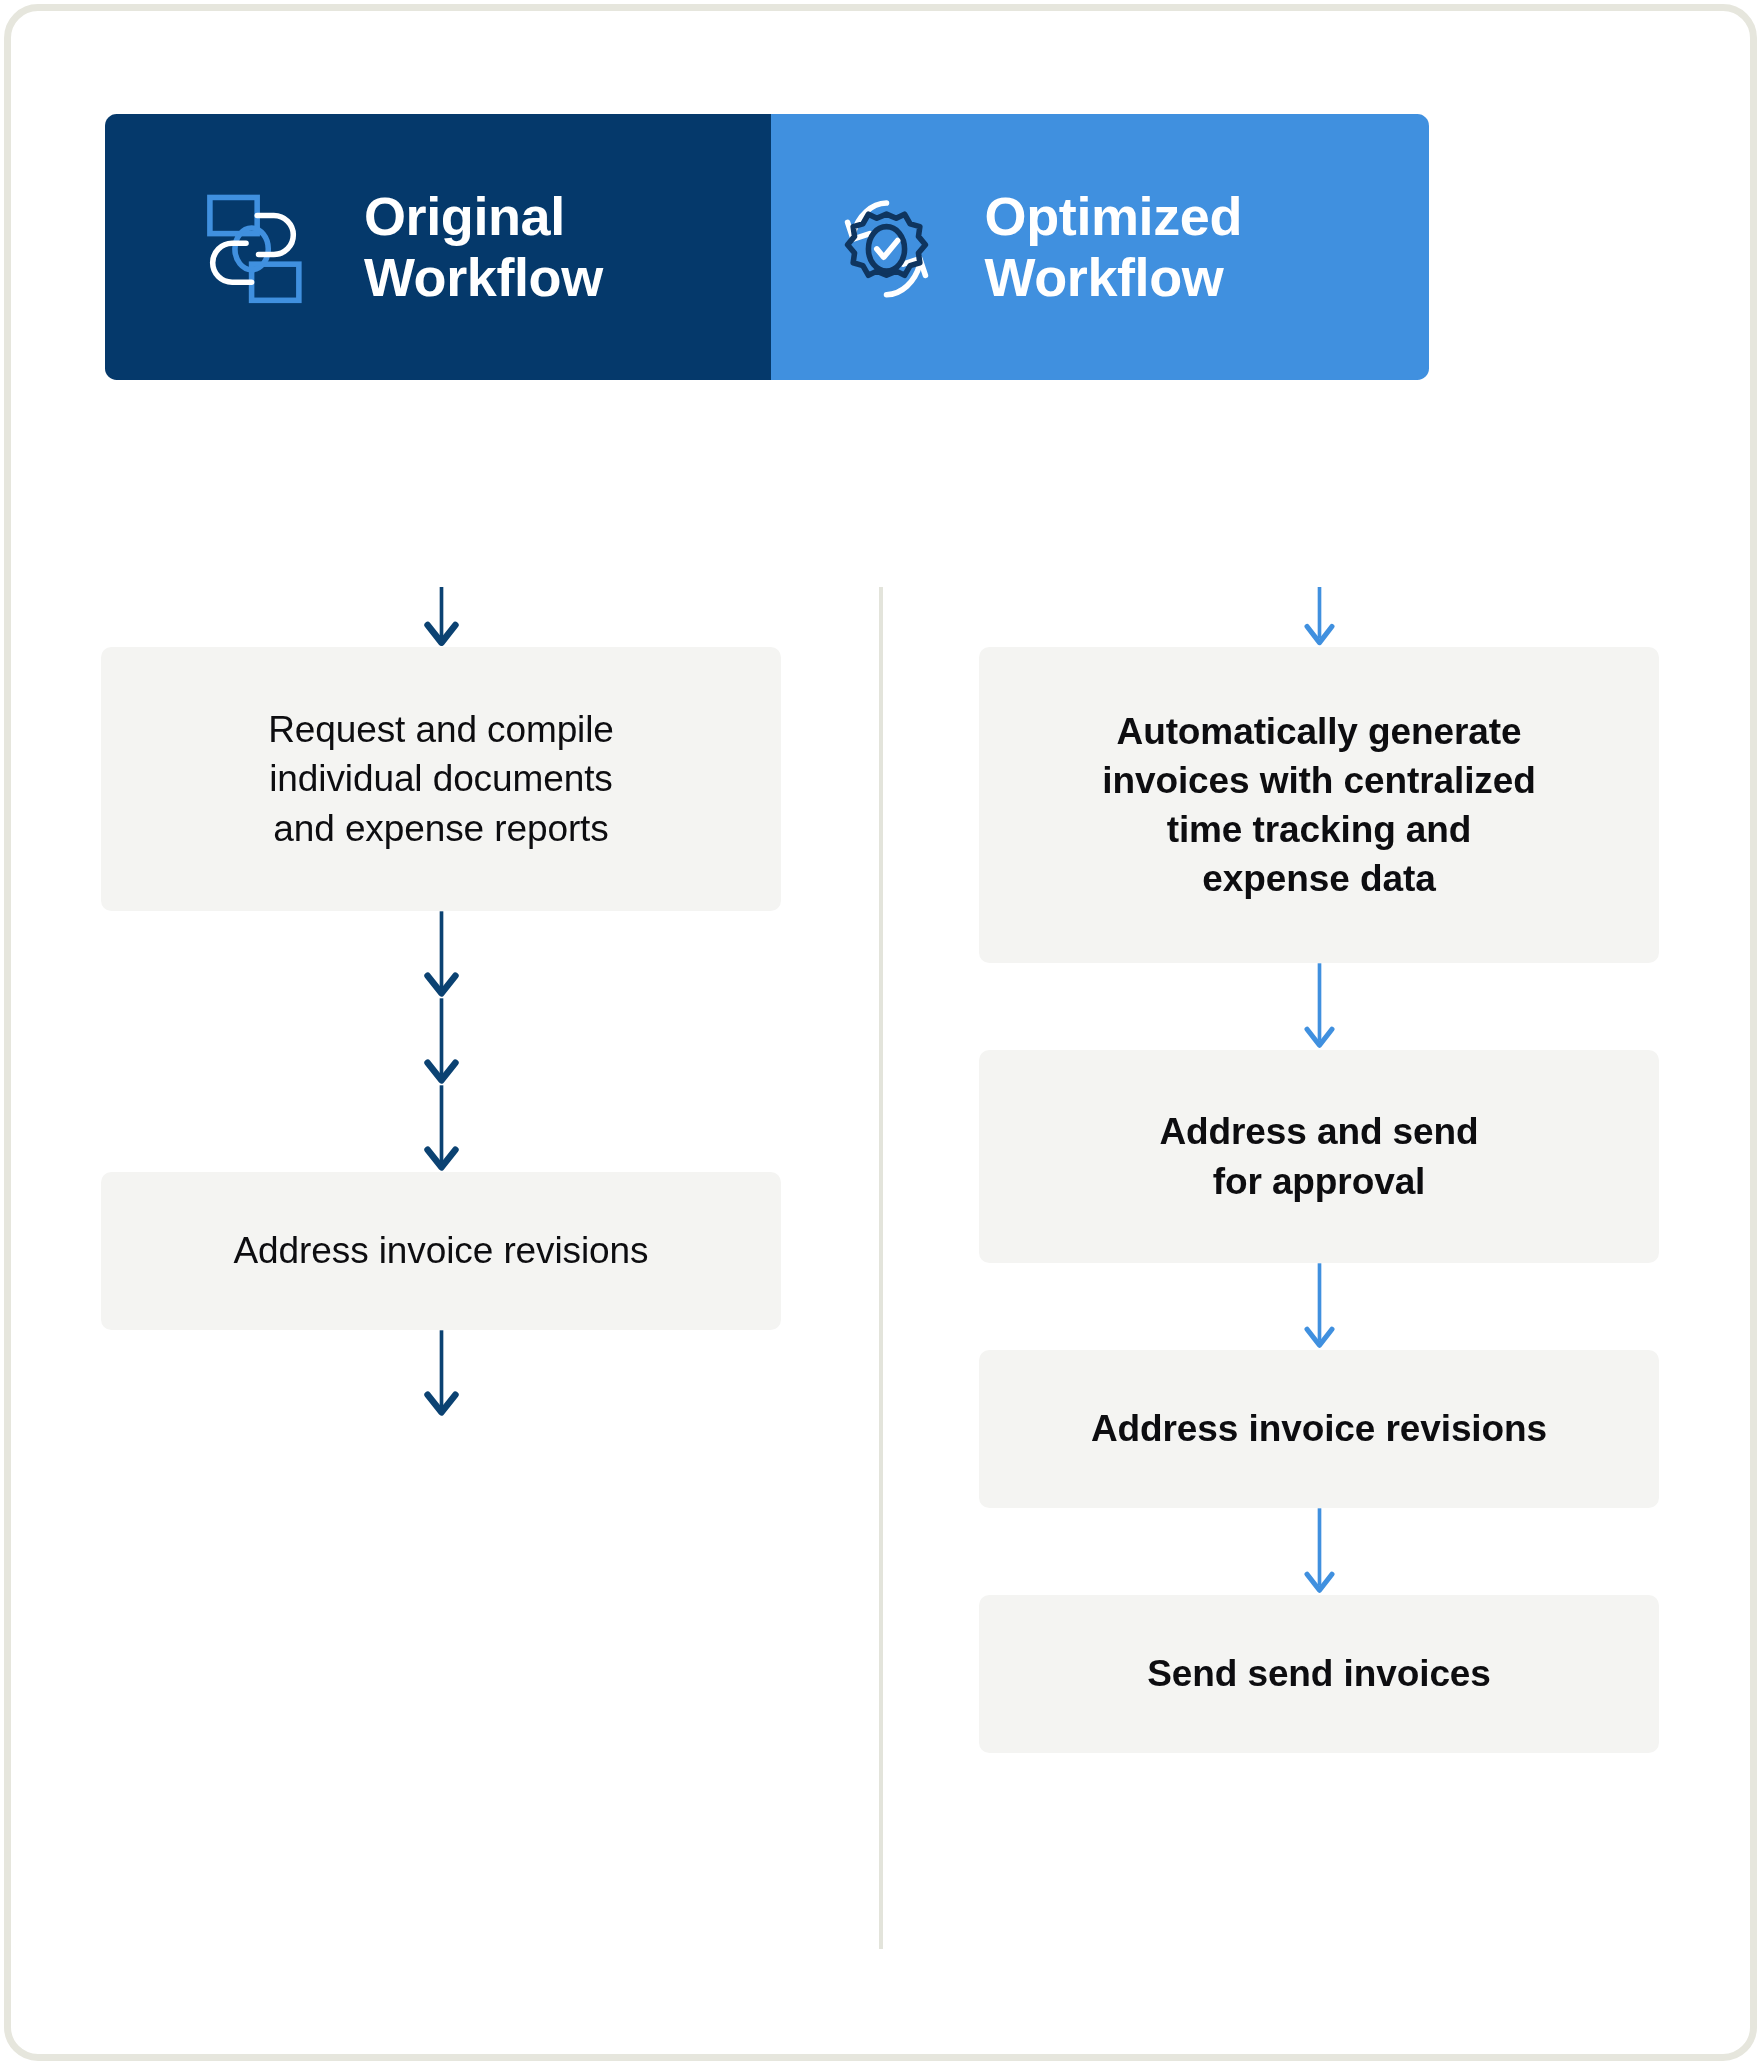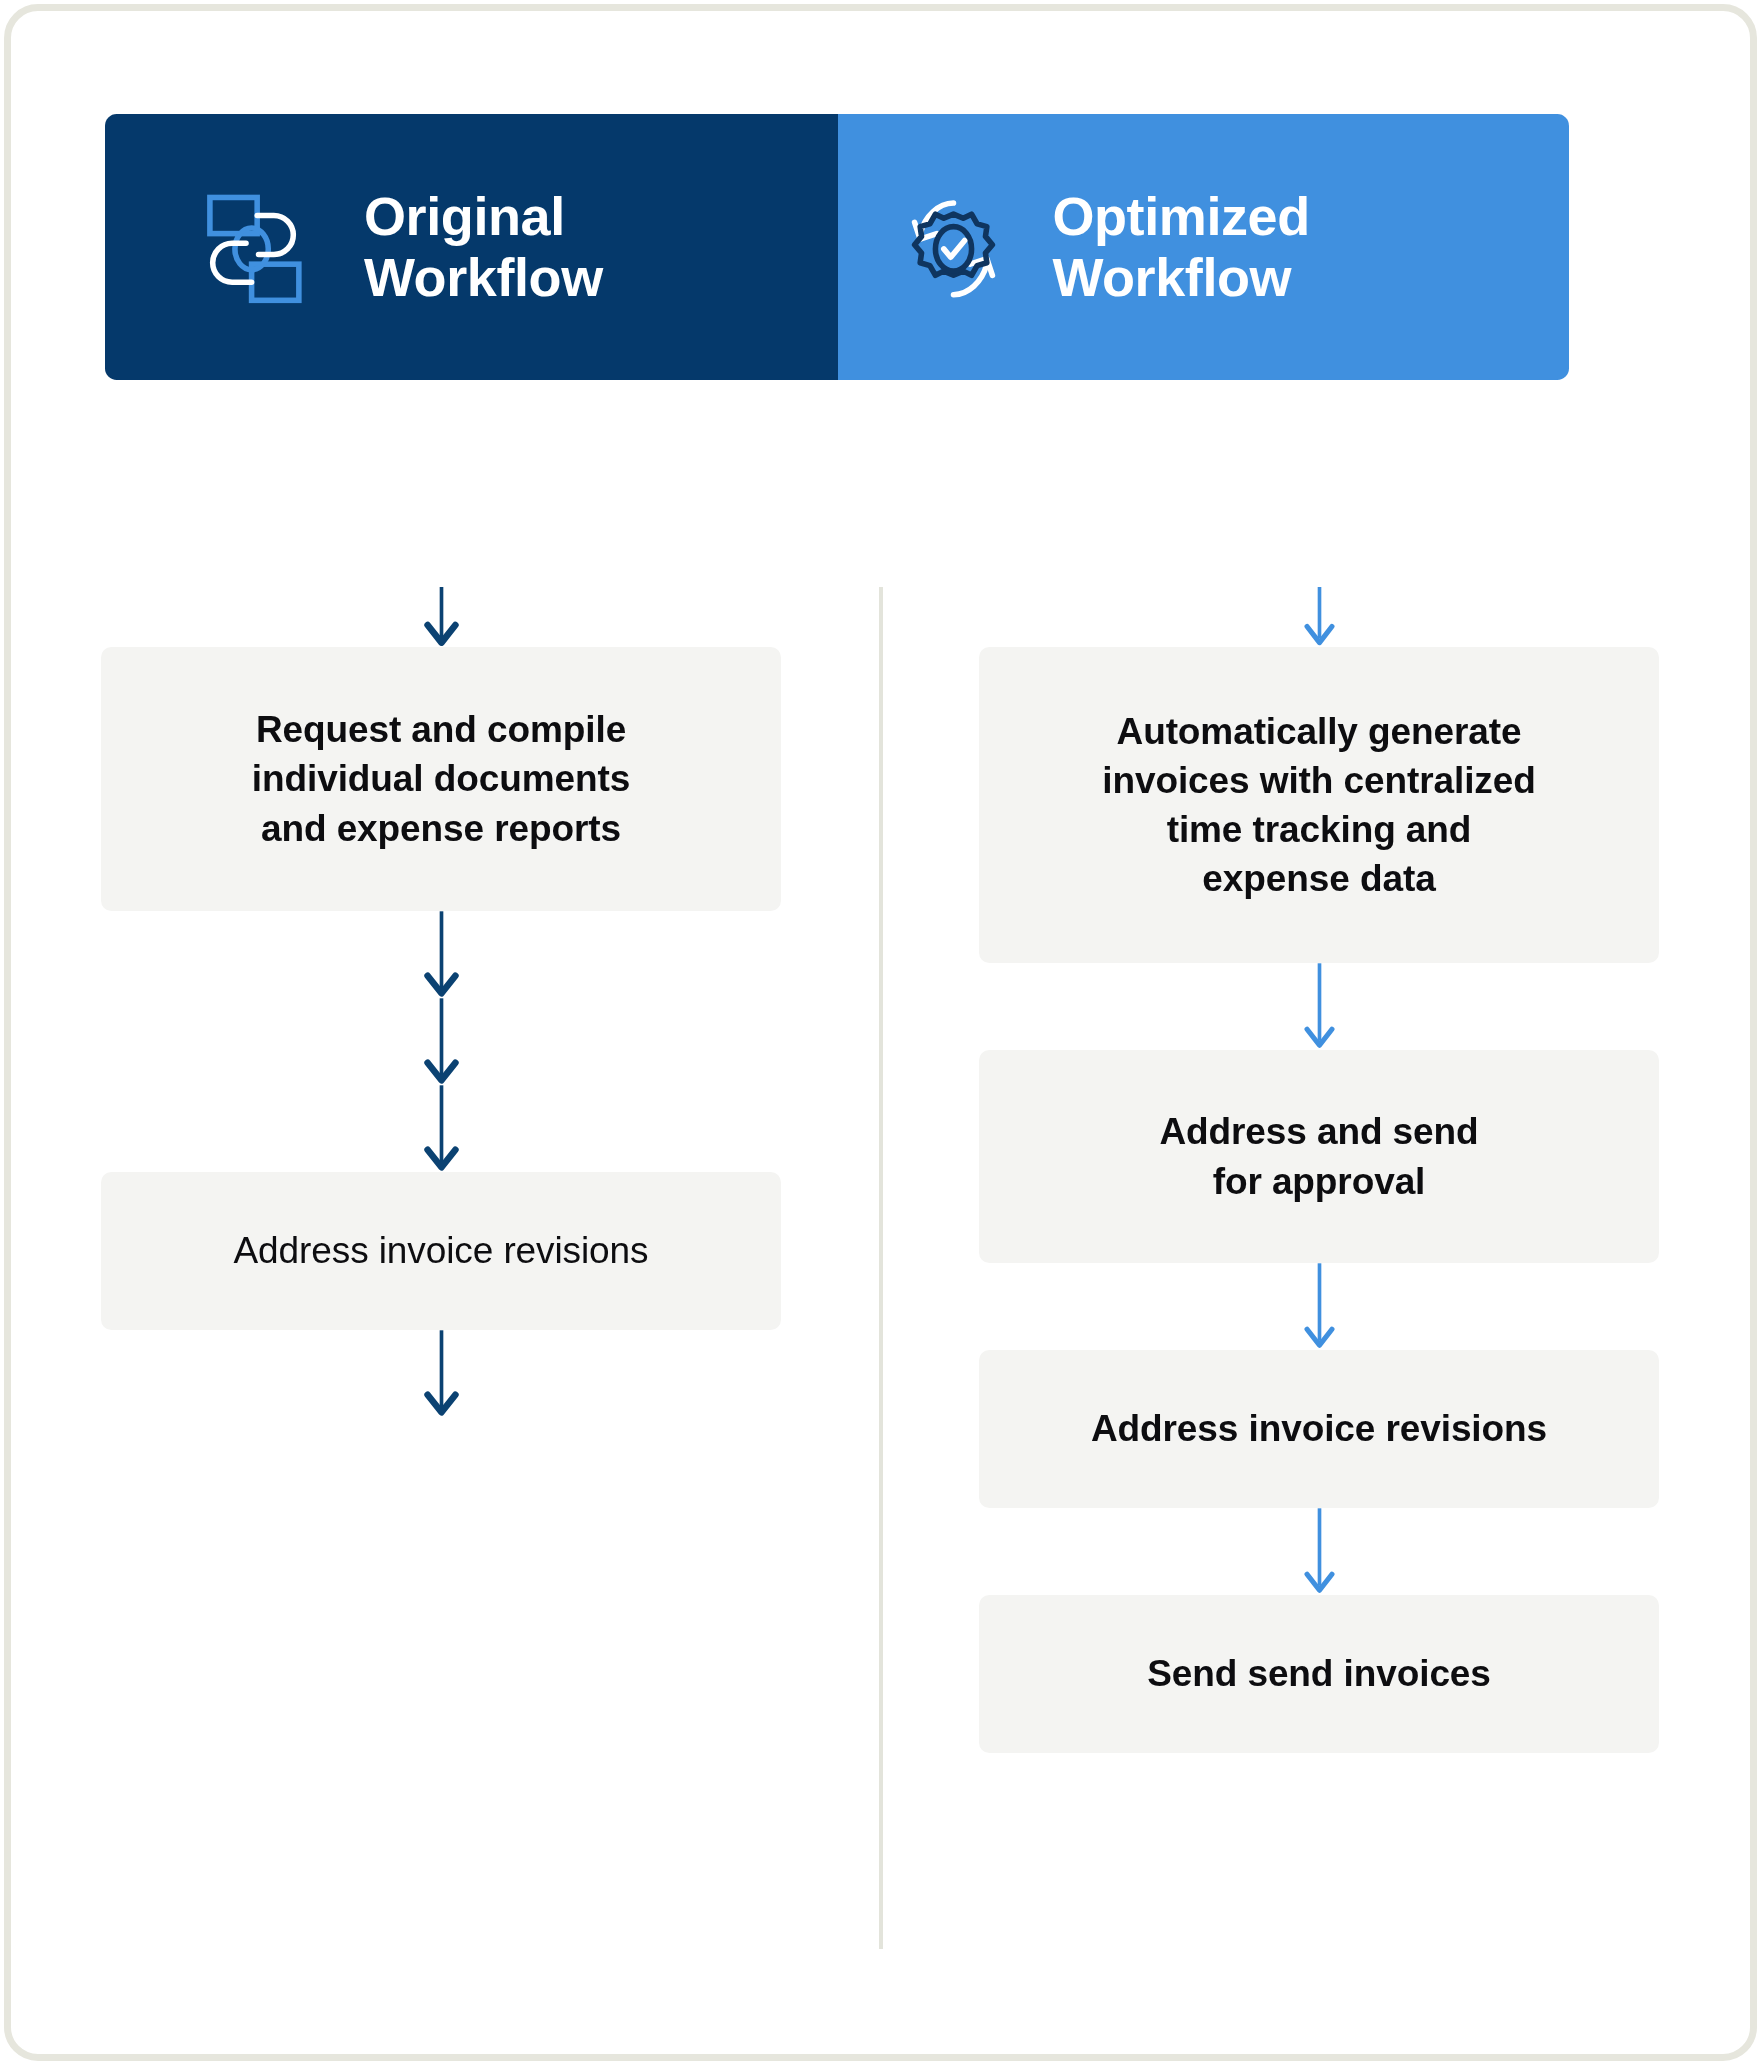--- a/index.html
+++ b/index.html
@@ -29,21 +29,21 @@
     border: 7.3px solid #e6e6dd;
     border-radius: 34px;
     background: #ffffff;
   }
 
   
   .header {
     position: absolute;
     left: 105px;
     top: 114px;
-    width: 1464px;
+    width: 1324px;
     height: 266px;
     display: flex;
     border-radius: 11.7px;
     overflow: hidden;
   }
   .header-half {
     display: flex;
     align-items: center;
     height: 100%;
   }
@@ -129,21 +129,21 @@
   }
   .step-label {
     font-size: 37px;
     line-height: 1.33;
     color: #0d0d10;
     letter-spacing: -0.1px;
     white-space: pre-line;
   }
   .step.h1 { height: 158px; }
   .step.h2 { height: 213px; }
-  .step.h3 { height: 264px; font-weight: bold; }
+  .step.h3 { height: 264px; }
   .step.h4 { height: 316px; }
 
   
   .arrow {
     width: 44px;
     display: flex;
     justify-content: center;
     align-items: center;
   }
   .arrow svg { display: block; }

